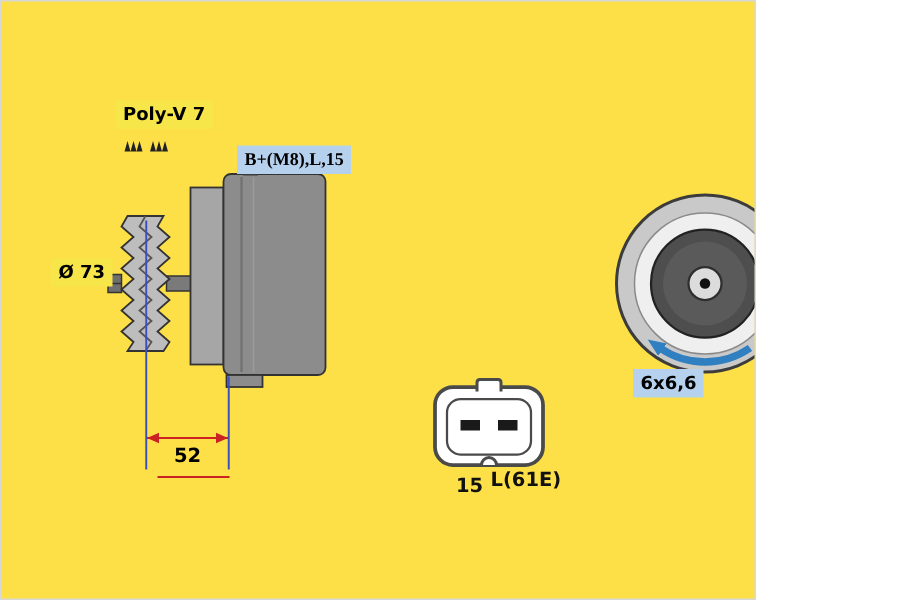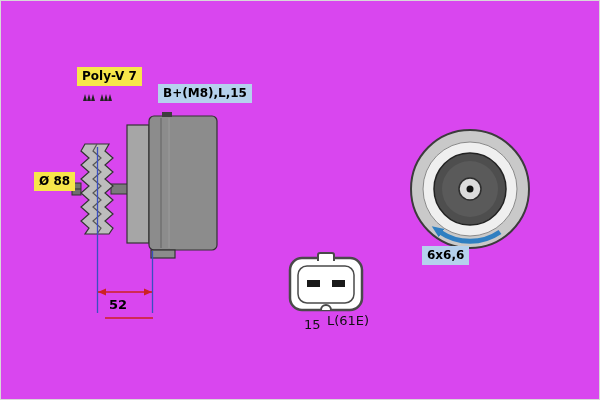--- a/index.html
+++ b/index.html
@@ -1,21 +1,21 @@
 <!DOCTYPE html>
 <html><head>
 <meta charset="utf-8">
 <style>
   * { margin: 0; padding: 0; box-sizing: border-box; }
   html, body { background: #ffffff; font-family: "DejaVu Sans", "Liberation Sans", sans-serif; }
   .canvas {
     position: relative;
-    width: 600px;
+    width: 504px;
     height: 400px;
-    background: #d946ef;
+    background: #fde047;
     border: 1px solid #d8d8d8;
     overflow: hidden;
   }
   .canvas svg { position: absolute; left: 0; top: 0; }
   .lbl {
     position: absolute;
     font-size: 12px;
     font-weight: bold;
     color: #000;
     padding: 2px 5px;
@@ -23,28 +23,29 @@
     white-space: nowrap;
   }
   .lbl.yellow { background: #f7e64a; }
   .lbl.blue   { background: #b5d1ed; }
   .dim-text {
     position: absolute;
     font-size: 13px;
     font-weight: bold;
     color: #000;
     width: 32px;
-    text-align: left;
+    text-align: center;
     white-space: nowrap;
   }
   .plain-text {
     position: absolute;
     font-size: 13px;
     color: #111;
     white-space: nowrap;
+    font-weight: bold;
   }
 </style>
 </head>
 <body>
 
 <div class="canvas">
 
   <svg width="600" height="400" viewBox="0 0 600 400">
     <defs>
       <marker id="arrowhead-blue" markerWidth="14" markerHeight="12" refX="2" refY="5" orient="auto" markerUnits="userSpaceOnUse">
@@ -103,23 +104,23 @@
       <circle cx="469" cy="188" r="36" fill="#4e4e4e" stroke="#222" stroke-width="1.5"></circle>
       <circle cx="469" cy="188" r="28" fill="#5a5a5a"></circle>
       <circle cx="469" cy="188" r="11" fill="#dcdcdc" stroke="#2e2e2e" stroke-width="1.5"></circle>
       <circle cx="469" cy="188" r="3.5" fill="#111"></circle>
       <path d="M499,231 A53,53 0 0 1 439,231" fill="none" stroke="#2f7fc1" stroke-width="5" marker-end="url(#arrowhead-blue)"></path>
     </g>
   </svg>
 
   <div class="lbl yellow" style="left:76px; top:66px;">Poly-V 7</div>
 
-  <div class="lbl blue" style="left:157px; top:83px;">B+(M8),L,15</div>
+  <div class="lbl blue" style="left:157px; top:96px;font-family:Liberation Serif, serif;">B+(M8),L,15</div>
 
-  <div class="lbl yellow" style="left:33px; top:171px;">Ø 88</div>
+  <div class="lbl yellow" style="left:33px; top:171px;">Ø 73</div>
 
   <div class="dim-text" style="left:108px; top:296px;">52</div>
 
   <div class="plain-text" style="left:303px; top:316px;">15</div>
 
   <div class="plain-text" style="left:326px; top:312px;">L(61E)</div>
 
   <div class="lbl blue" style="left:421px; top:245px;">6x6,6</div>
 
 </div>

